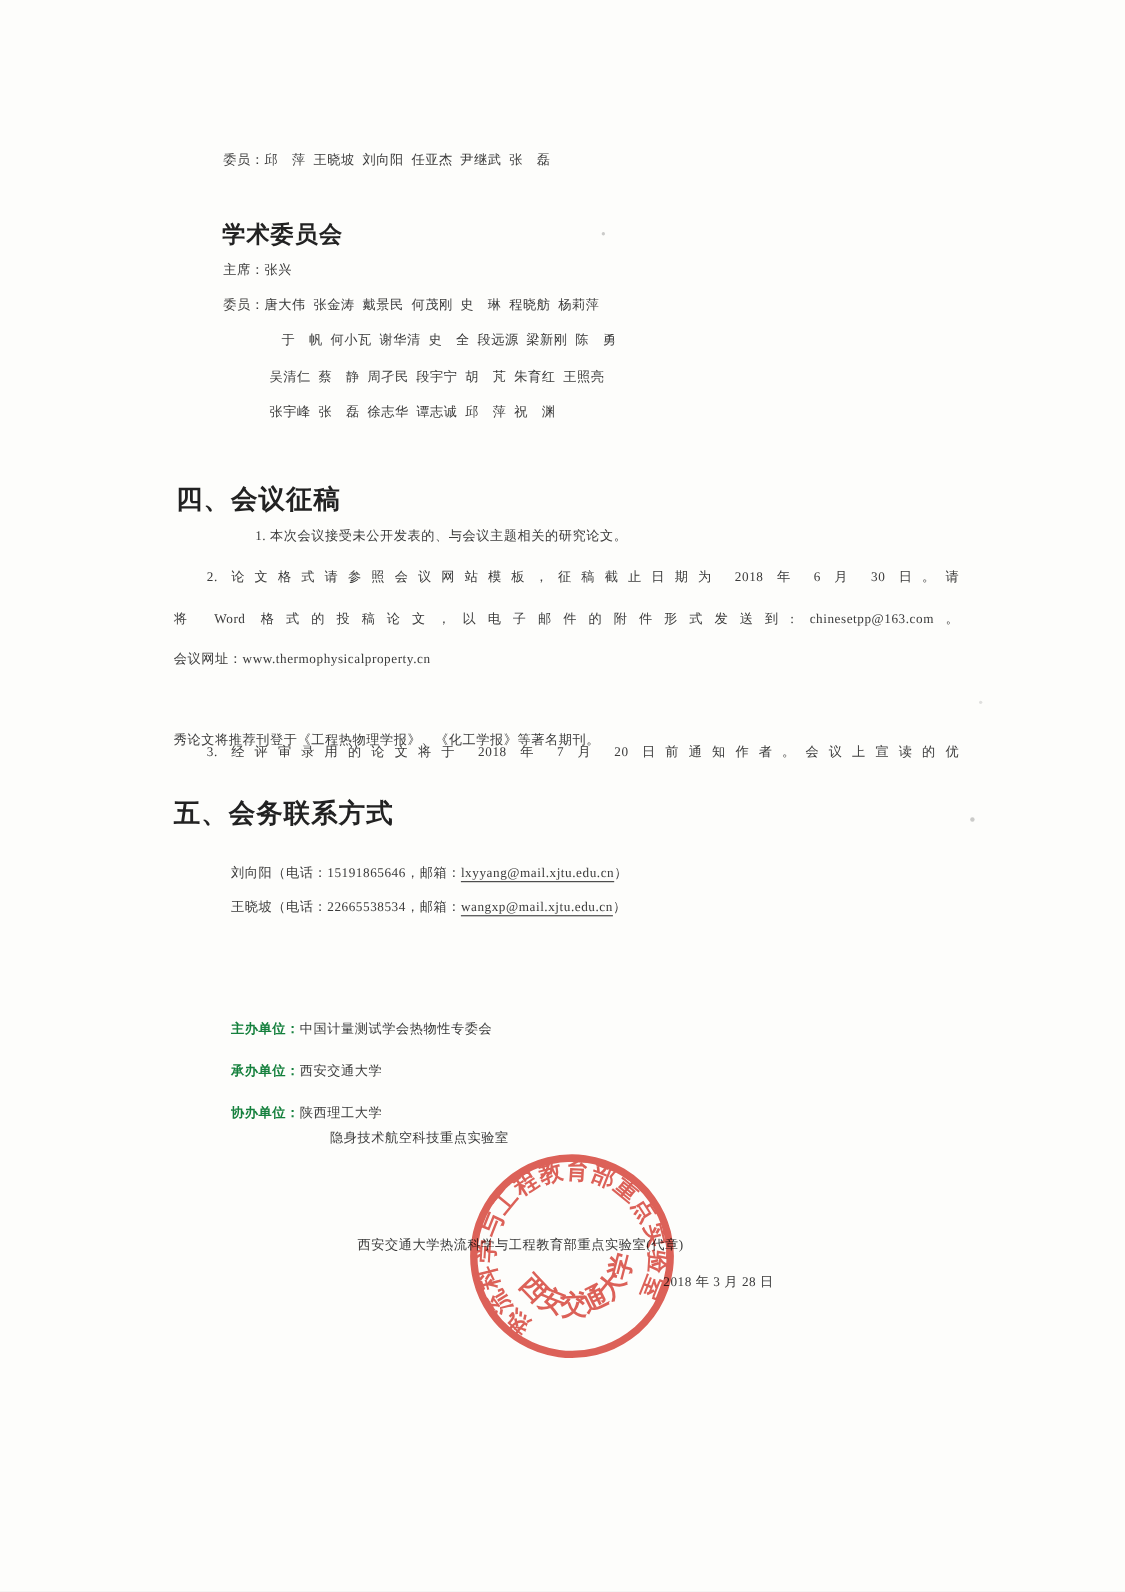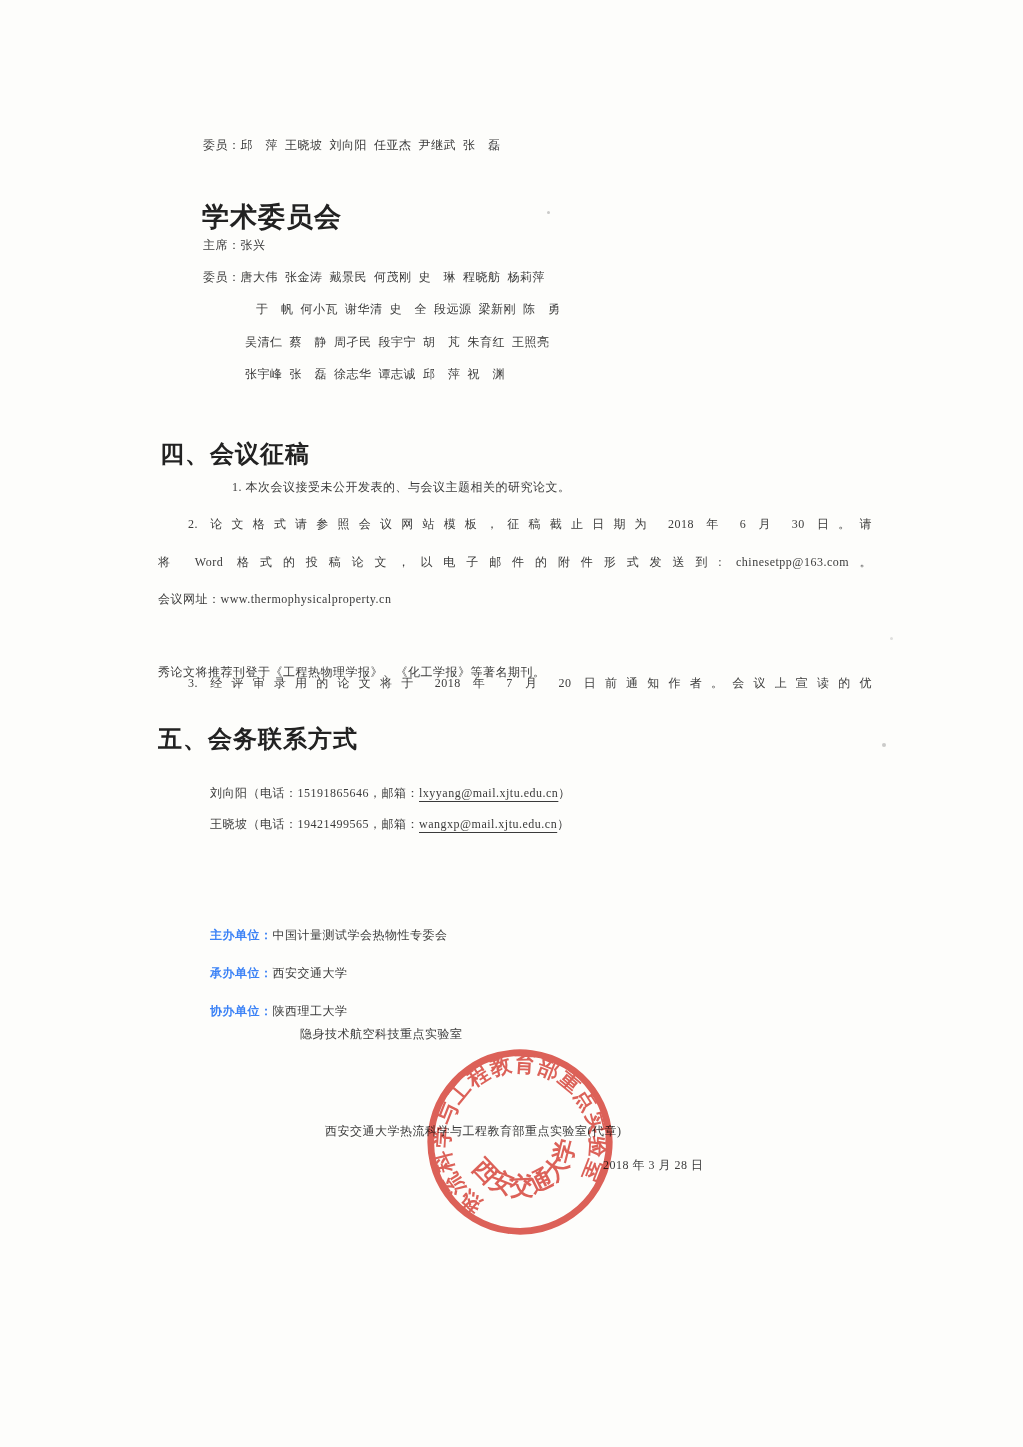--- a/index.html
+++ b/index.html
@@ -26,25 +26,25 @@
   }
   .hd {
     position:absolute;
     font-family:"Liberation Sans","DejaVu Sans",sans-serif;
     font-weight:bold;
     color:#222;
     white-space:pre;
     letter-spacing:1px;
   }
   .h1 { font-size:24px; }
-  .h2 { font-size:27px; }
+  .h2 { font-size:21px; }
   .lab {
     font-family:"Liberation Sans","DejaVu Sans",sans-serif;
     font-weight:bold;
-    color:#3b82f6;
+    color:#15803d;
   }
   .em { text-decoration:underline; text-underline-offset:4px; }
   .seal {
     position:absolute;
     left:424px; top:1046px;
     width:192px; height:192px;
     transform:rotate(-14deg);
     opacity:0.85;
     mix-blend-mode:multiply;
     z-index:5;
@@ -75,21 +75,21 @@
   <div class="t just" style="left:158px; top:555px; width:714px;">将 Word 格式的投稿论文，以电子邮件的附件形式发送到: chinesetpp@163.com。</div>
   <div class="t" style="left:158px; top:592px;">会议网址：www.thermophysicalproperty.cn</div>
   <div class="t just" style="left:188px; top:628px; width:684px;margin-top:48px;">3. 经评审录用的论文将于 2018 年 7 月 20 日前通知作者。会议上宣读的优</div>
   <div class="t" style="left:158px; top:665px;">秀论文将推荐刊登于《工程热物理学报》、《化工学报》等著名期刊。</div>
 
   <div class="hd h1" style="left:158px; top:723px;">五、会务联系方式</div>
   <div class="t" style="left:196px; top:770px;text-align:center;">
     <span>刘向阳（电话：15191865646，邮箱：</span><span class="em">lxyyang@mail.xjtu.edu.cn</span><span>）</span>
   </div>
   <div class="t" style="left:196px; top:801px;">
-    <span>王晓坡（电话：19421499565，邮箱：</span><span class="em">wangxp@mail.xjtu.edu.cn</span><span>）</span>
+    <span>王晓坡（电话：22665538534，邮箱：</span><span class="em">wangxp@mail.xjtu.edu.cn</span><span>）</span>
   </div>
 
   <div class="t" style="left:196px; top:912px;">
     <span class="lab">主办单位：</span><span>中国计量测试学会热物性专委会</span>
   </div>
   <div class="t" style="left:196px; top:950px;">
     <span class="lab">承办单位：</span><span>西安交通大学</span>
   </div>
   <div class="t" style="left:196px; top:988px;">
     <span class="lab">协办单位：</span><span>陕西理工大学</span>

